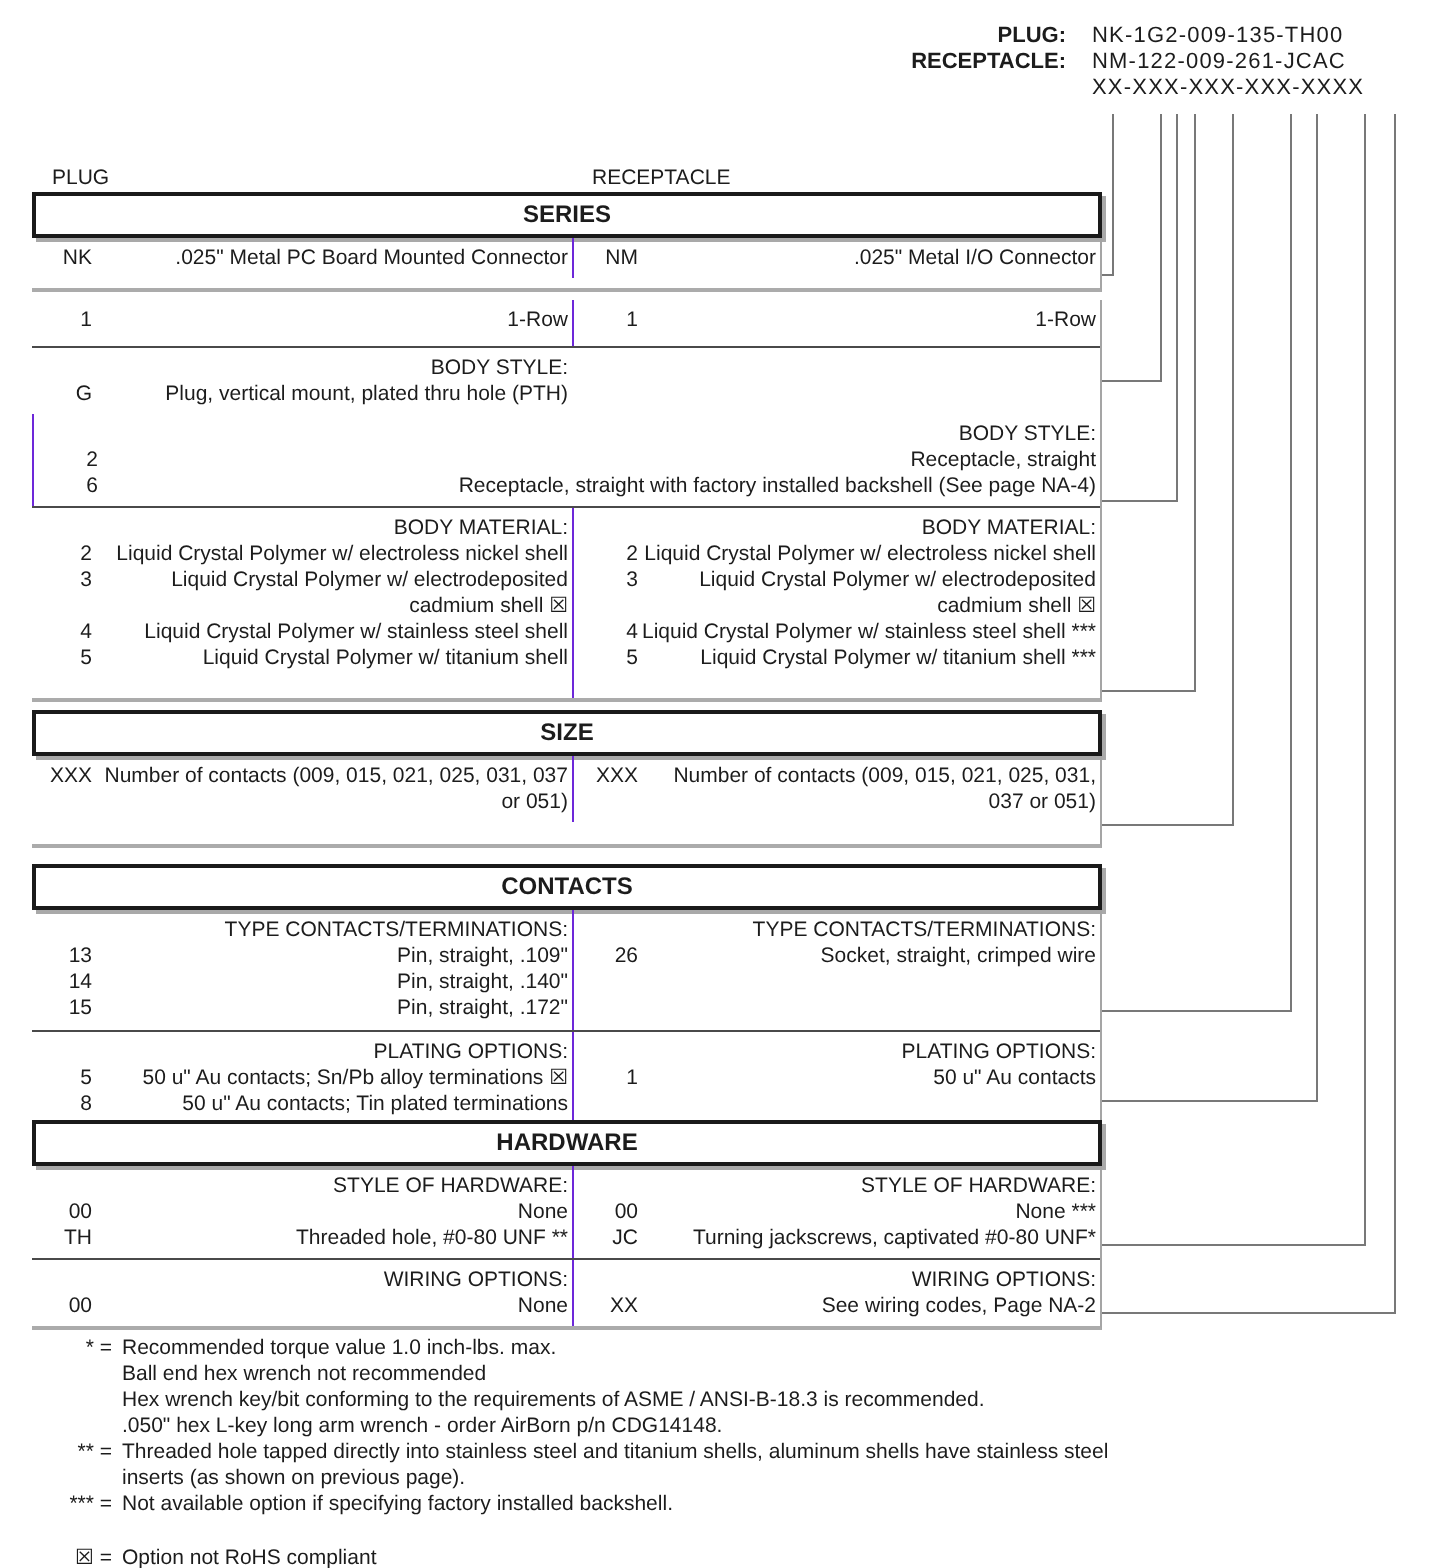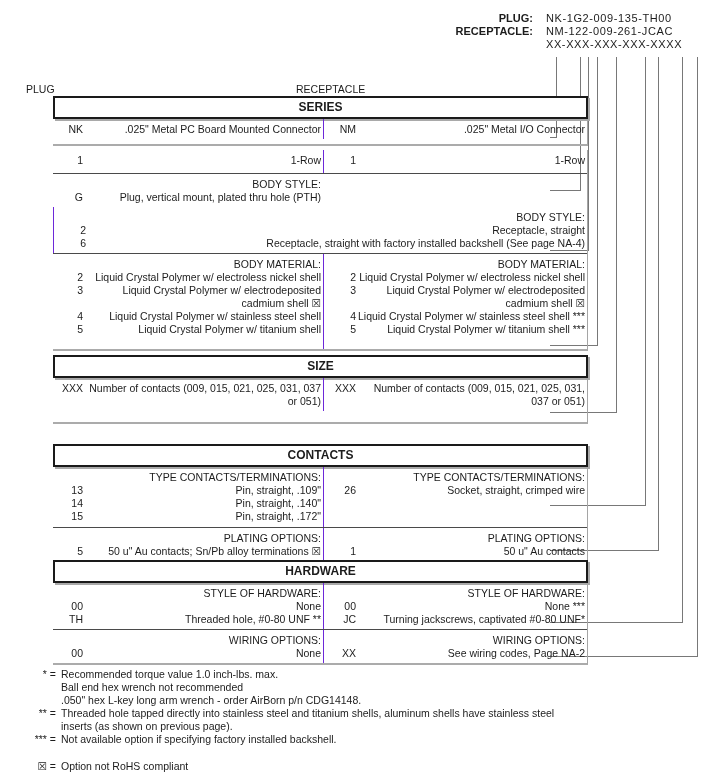--- a/index.html
+++ b/index.html
@@ -11,21 +11,21 @@
 
   
   .pn-label { position:absolute; left:360px; width:173px; text-align:right;
               font-weight:bold; font-size:11px; }
   .pn-value { position:absolute; left:546px; font-size:11px; letter-spacing:0.6px; white-space:nowrap; }
 
   
   .col-label { position:absolute; font-size:10.5px; }
 
   
-  .sec { position:absolute; left:16px; width:535px;margin-left:37px; }
+  .sec { position:absolute; left:16px; width:535px; }
   .hdr {
     box-sizing:border-box; height:23px; border:2px solid #1a1a1a;
     box-shadow:2px 2px 0 #a9a9a9; background:#fff;
     text-align:center; font-weight:bold; font-size:12px; line-height:19px;
   }
   .opts { box-sizing:border-box; border-right:1px solid #a5a5a5; border-bottom:2px solid #ababab;text-align:right; }
   .sub { display:flex; box-sizing:border-box; }
   .sub + .sub { border-top:1px solid #4a4a4a; }
   .lcol { box-sizing:border-box; width:270px; padding:4px 2px 3px 6px; }
   .rcol { box-sizing:border-box; flex:1; border-left:1px solid #6d28d9; padding:4px 2px 3px 8px; }
@@ -183,21 +183,21 @@
         <div class="rcol">
           <div class="opt">
             <span class="code">XXX</span>
             <span class="desc">Number of contacts (009, 015, 021, 025, 031, 037 or 051)</span>
           </div>
         </div>
       </div>
     </div>
   </div>
 
-  <div class="sec" style="top:444px;">
+  <div class="sec" style="top:432px;">
     <div class="hdr">CONTACTS</div>
     <div class="opts">
       <div class="sub" style="min-height:60px;">
         <div class="lcol">
           <div class="sublabel">TYPE CONTACTS/TERMINATIONS:</div>
           <div class="opt">
             <span class="code">13</span>
             <span class="desc">Pin, straight, .109"</span>
           </div>
           <div class="opt">
@@ -285,20 +285,21 @@
       </div>
     </div>
   </div>
 
   <div class="fnotes">
     <div class="fnote">
       <span class="marker">* =</span>
       <span class="ftext">
         <div>Recommended torque value 1.0 inch-lbs. max.</div>
         <div>Ball end hex wrench not recommended</div>
+        <div>Hex wrench key/bit conforming to the requirements of ASME / ANSI-B-18.3 is recommended.</div>
         <div>.050" hex L-key long arm wrench - order AirBorn p/n CDG14148.</div>
       </span>
     </div>
     <div class="fnote">
       <span class="marker">** =</span>
       <span class="ftext">
         <div>Threaded hole tapped directly into stainless steel and titanium shells, aluminum shells have stainless steel</div>
         <div>inserts (as shown on previous page).</div>
       </span>
     </div>

